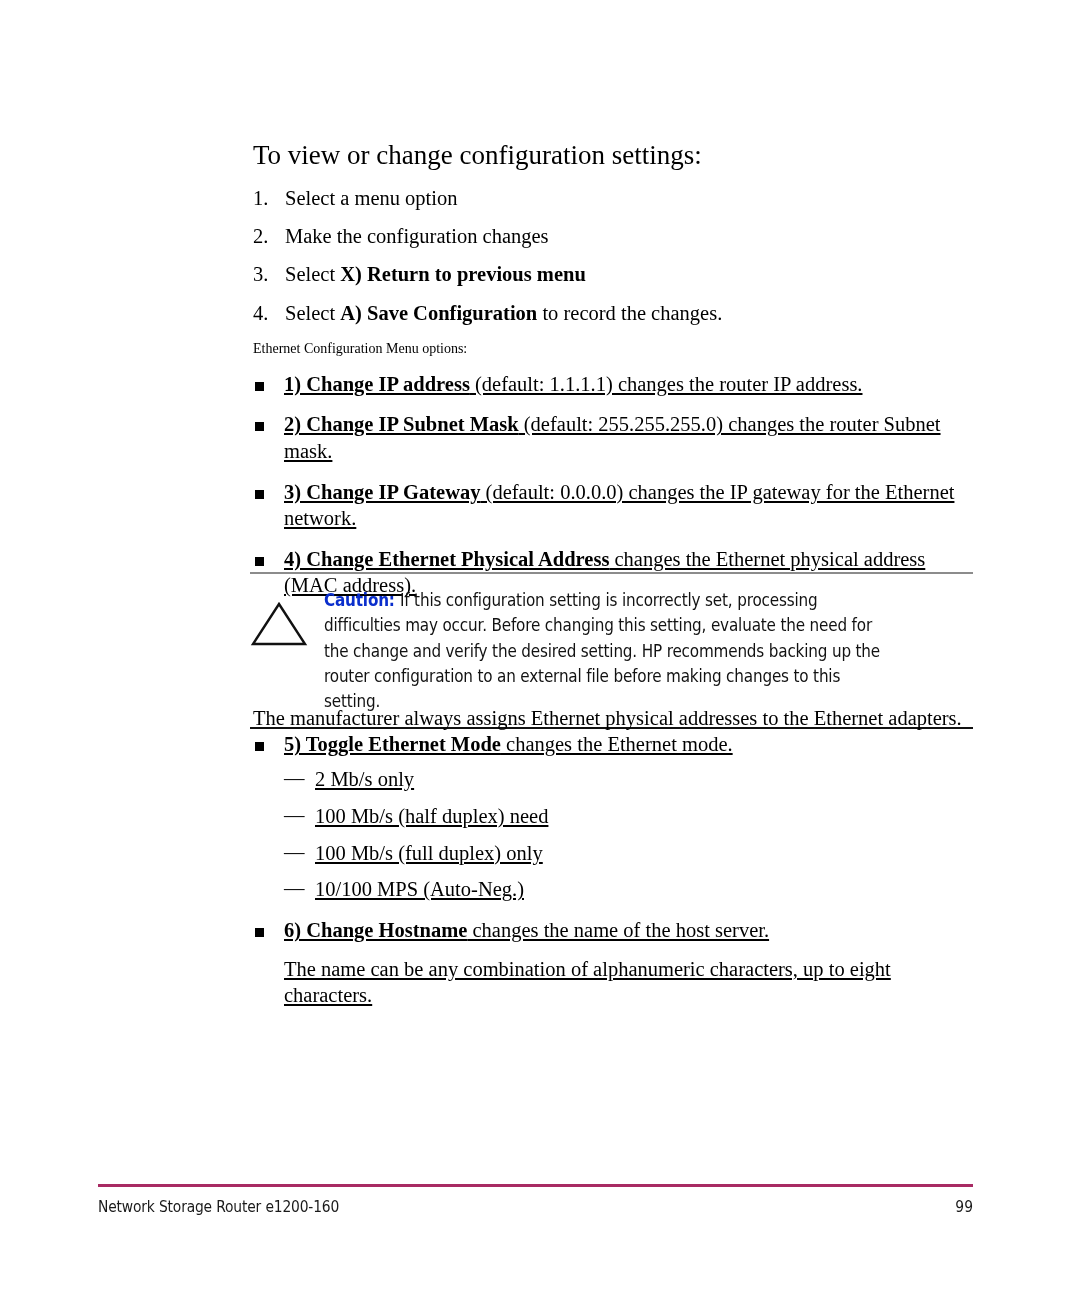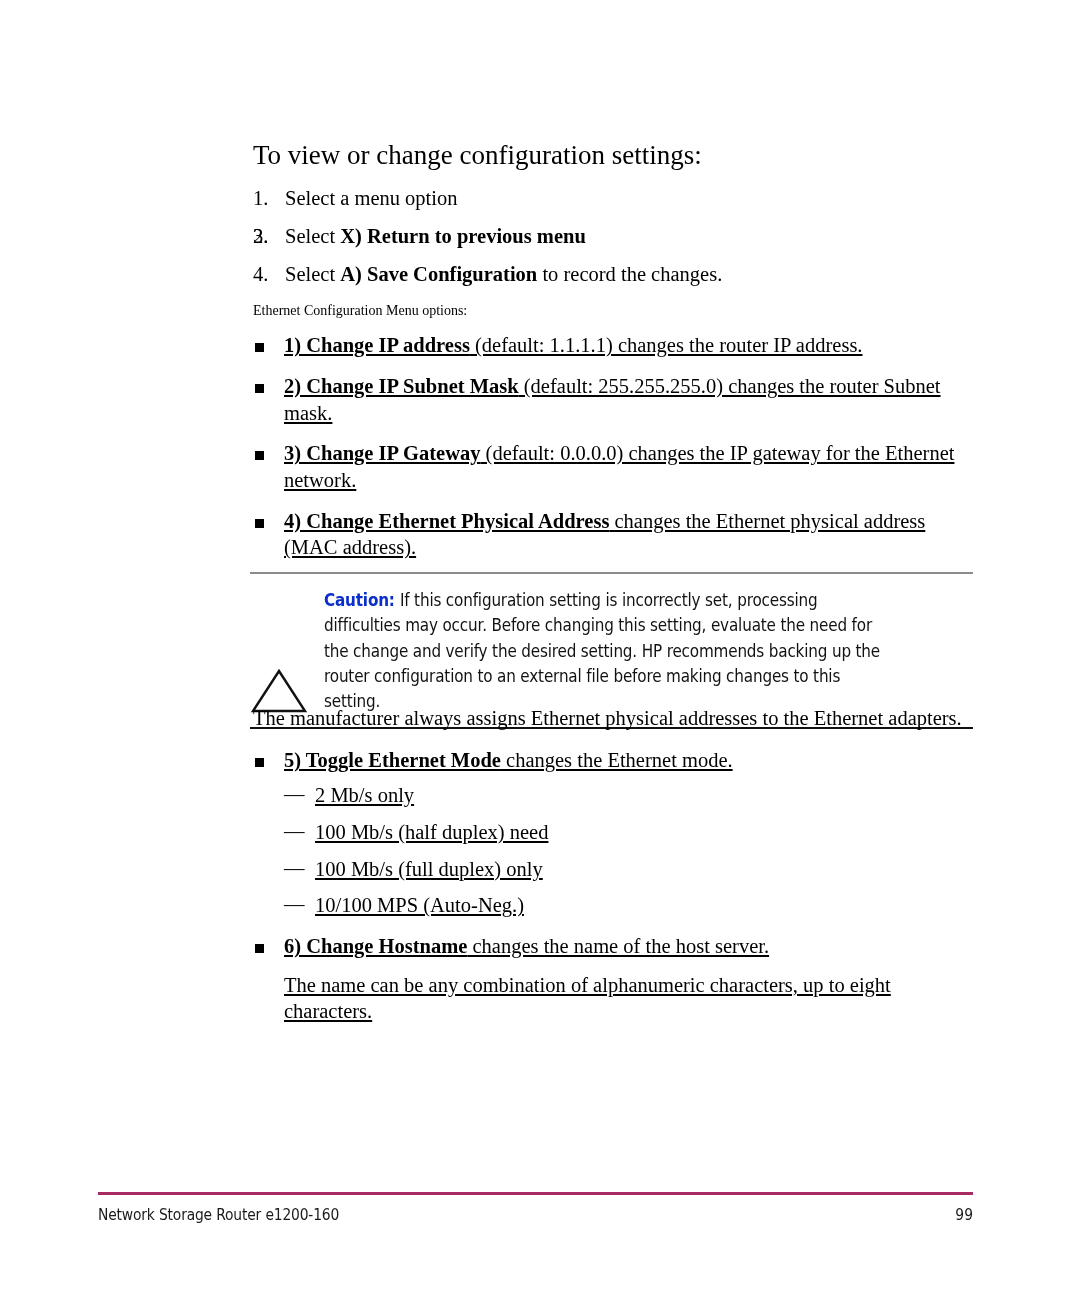--- a/index.html
+++ b/index.html
@@ -122,21 +122,21 @@
     font-size: 20.5px;
     line-height: 1.26;
   }
   ul.dash > li .dash-mark {
     position: absolute;
     left: 0;
     top: -1px;
   }
 
   p.indent {
-    margin: 0 0 16px 0;
+    margin: 0 0 0 0;
     padding-left: 0;
     font-size: 20.5px;
     line-height: 1.28;
   }
   .sub-indent {
     margin-left: 31px;
   }
 
   b, strong { font-weight: bold; }
 
@@ -150,21 +150,21 @@
   .caution-rule-top {
     height: 2px;
     background: #8c8c8c;
   }
   .caution-rule-bottom {
     height: 2px;
     background: #111111;
   }
   .caution-body {
     display: flex;
-    align-items: flex-end;
+    align-items: flex-start;
     padding: 14px 0 12px 0;
   }
   .caution-icon {
     flex: 0 0 auto;
     width: 74px;
     padding-top: 12px;
   }
   .caution-icon svg { display: block; }
   .caution-text {
     flex: 1 1 auto;
@@ -181,21 +181,21 @@
     color: #0a2ecc;
     font-weight: bold;
     margin-right: 6px;
   }
 
   
   .page-footer {
     position: absolute;
     left: 98px;
     right: 107px;
-    bottom: 72px;
+    bottom: 80px;
   }
   .footer-rule {
     height: 3px;
     background: #a82a63;
   }
   .footer-row {
     display: flex;
     justify-content: space-between;
     align-items: baseline;
     margin-top: 10px;
@@ -223,21 +223,21 @@
 
   <div class="content">
 
     <p class="lead">To view or change configuration settings:</p>
 
     <ol class="proc">
       <li>
         <span class="num">1.</span><span>Select a menu option</span><b></b><span></span>
       </li>
       <li>
-        <span class="num">2.</span><b></b><span></span>
+        <span class="num">2.</span><span>Make the configuration changes</span><b></b><span></span>
       </li>
       <li>
         <span class="num">3.</span><span>Select </span><b>X) Return to previous menu</b><span></span>
       </li>
       <li>
         <span class="num">4.</span><span>Select </span><b>A) Save Configuration</b><span> to record the changes.</span>
       </li>
     </ol>
 
     <p class="section-lead">Ethernet Configuration Menu options:</p>

